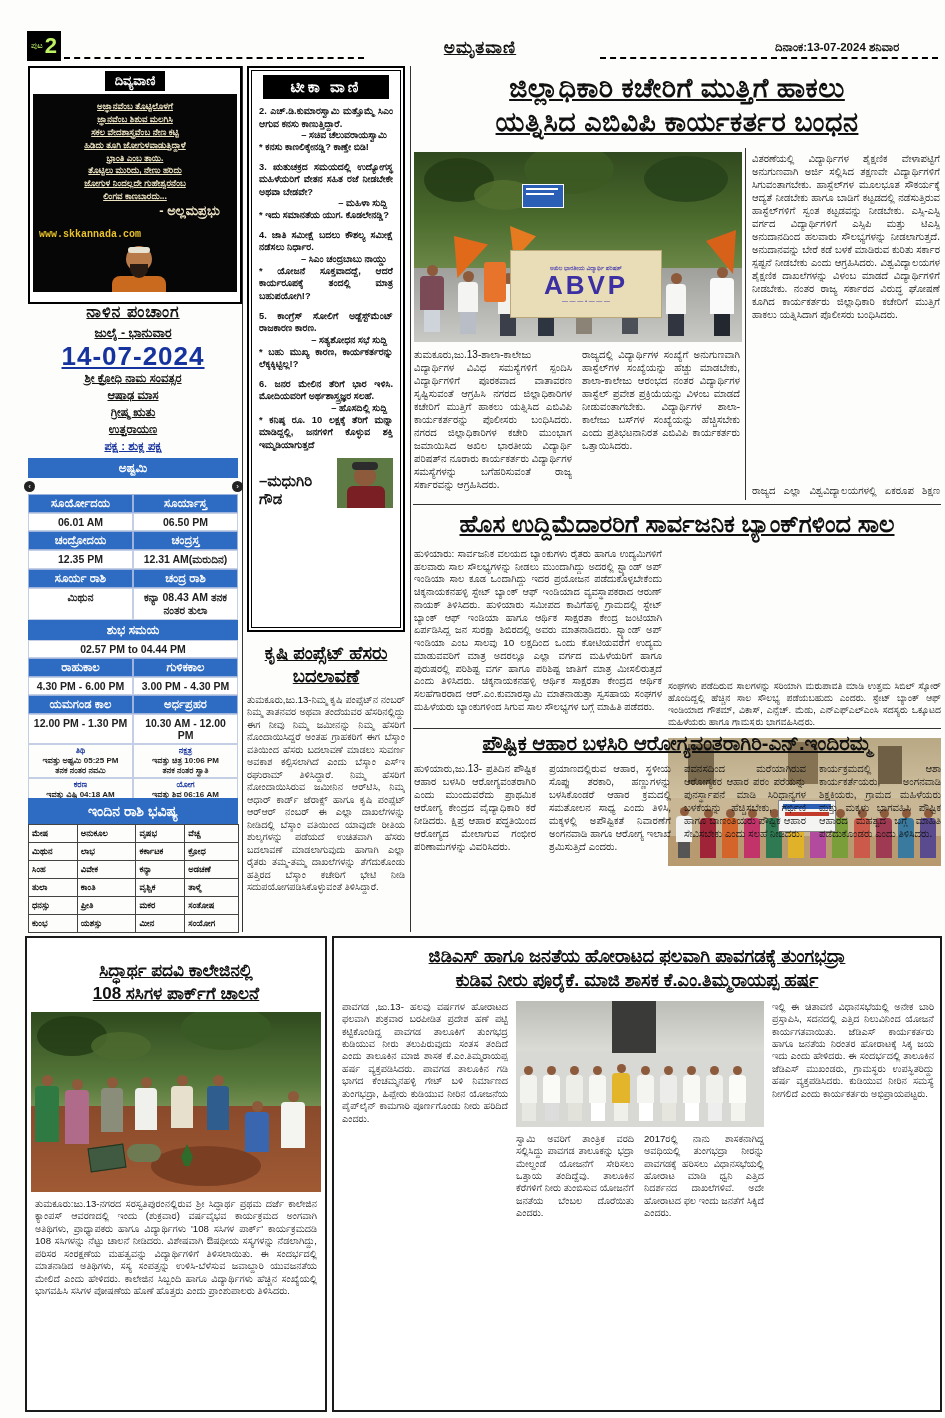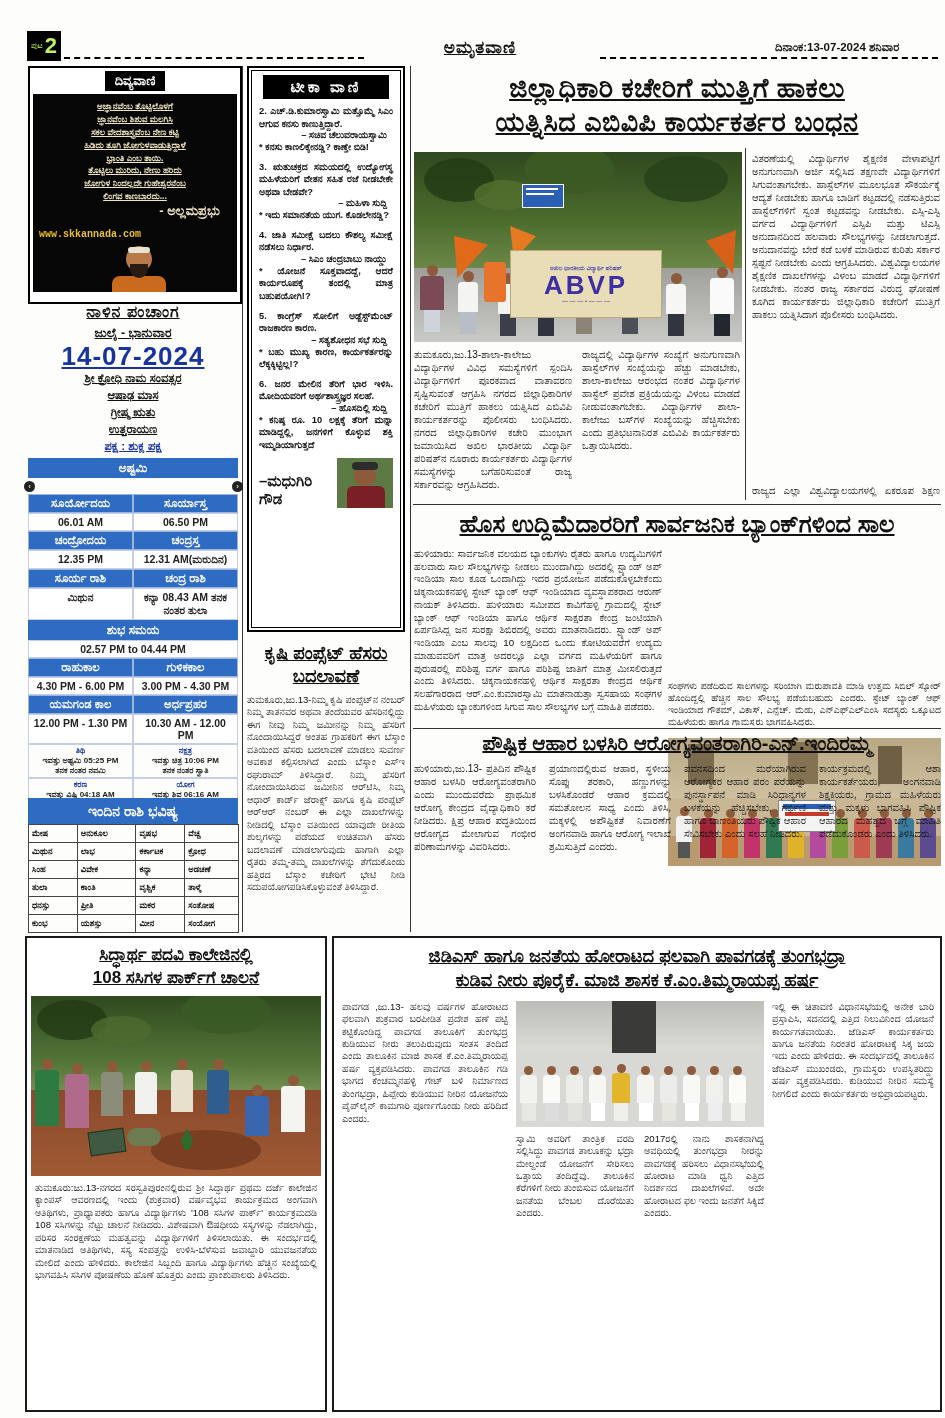--- a/index.html
+++ b/index.html
@@ -393,21 +393,21 @@
   <div class="abs body-txt jus" style="left:668px;top:680px;width:273px;height:46px;font-size:9.3px;">ಸಂಘಗಳು ಪಡೆದಿರುವ ಸಾಲಗಳನ್ನು ಸರಿಯಾಗಿ ಮರುಪಾವತಿ ಮಾಡಿ ಉತ್ತಮ ಸಿಬಿಲ್ ಸ್ಕೋರ್ ಹೊಂದಿದ್ದಲ್ಲಿ ಹೆಚ್ಚಿನ ಸಾಲ ಸೌಲಭ್ಯ ಪಡೆಯಬಹುದು ಎಂದರು. ಸ್ಟೇಟ್ ಬ್ಯಾಂಕ್ ಆಫ್ ಇಂಡಿಯಾದ ಗೌತಮ್, ವಿಕಾಸ್, ಎನ್ಸೆಚ್. ಮೆಡು, ಎನ್ಎಫ್ಎಲ್ಎಂಸಿ ಸದಸ್ಯರು ಒಕ್ಕೂಟದ ಮಹಿಳೆಯರು ಹಾಗೂ ಗ್ರಾಮಸ್ಥರು ಭಾಗವಹಿಸಿದ್ದರು.</div>
 
   <div class="hrule" style="left:413px;top:728px;width:528px;"></div>
   <div class="abs ctr hl3" style="left:413px;top:732px;width:528px;">ಪೌಷ್ಟಿಕ ಆಹಾರ ಬಳಸಿರಿ ಆರೋಗ್ಯವಂತರಾಗಿರಿ-ಎನ್.ಇಂದಿರಮ್ಮ</div>
   <div class="abs body-txt jus" style="left:414px;top:762px;width:122px;height:168px;">ಹುಳಿಯಾರು,ಜು.13- ಪ್ರತಿದಿನ ಪೌಷ್ಟಿಕ ಆಹಾರ ಬಳಸಿರಿ ಆರೋಗ್ಯವಂತರಾಗಿರಿ ಎಂದು ಮುಂದುವರೆದು ಪ್ರಾಥಮಿಕ ಆರೋಗ್ಯ ಕೇಂದ್ರದ ವೈದ್ಯಾಧಿಕಾರಿ ಕರೆ ನೀಡಿದರು. ಕ್ಷಿಪ್ರ ಆಹಾರ ಪದ್ಧತಿಯಿಂದ ಆರೋಗ್ಯದ ಮೇಲಾಗುವ ಗಂಭೀರ ಪರಿಣಾಮಗಳನ್ನು ವಿವರಿಸಿದರು.</div>
   <div class="abs body-txt jus" style="left:549px;top:762px;width:122px;height:168px;">ಪ್ರಯಾಣದಲ್ಲಿರುವ ಆಹಾರ, ಸ್ಥಳೀಯ ಸೊಪ್ಪು ತರಕಾರಿ, ಹಣ್ಣುಗಳನ್ನು ಬಳಸಿಕೊಂಡರೆ ಆಹಾರ ಕ್ರಮದಲ್ಲಿ ಸಮತೋಲನ ಸಾಧ್ಯ ಎಂದು ತಿಳಿಸಿ, ಮಕ್ಕಳಲ್ಲಿ ಅಪೌಷ್ಟಿಕತೆ ನಿವಾರಣೆಗೆ ಅಂಗನವಾಡಿ ಹಾಗೂ ಆರೋಗ್ಯ ಇಲಾಖೆ ಶ್ರಮಿಸುತ್ತಿದೆ ಎಂದರು.</div>
   <div class="abs body-txt jus" style="left:684px;top:762px;width:122px;height:168px;">ಪವನಸದಿಂದ ಮರೆಯಾಗಿರುವ ಆರೋಗ್ಯಕರ ಆಹಾರ ಪರಂ ಪರೆಯನ್ನು ಪುನರ್ಸ್ಥಾಪನೆ ಮಾಡಿ ಸಿರಿಧಾನ್ಯಗಳ ಬಳಕೆಯನ್ನು ಹೆಚ್ಚಿಸಬೇಕು, ಗರ್ಭಿಣಿ ಹಾಗೂ ಬಾಣಂತಿಯರು ಪೌಷ್ಟಿಕ ಆಹಾರ ಸೇವಿಸಬೇಕು ಎಂದು ಸಲಹೆ ನೀಡಿದರು.</div>
   <div class="abs body-txt jus" style="left:819px;top:762px;width:122px;height:168px;">ಕಾರ್ಯಕ್ರಮದಲ್ಲಿ ಆಶಾ ಕಾರ್ಯಕರ್ತೆಯರು, ಅಂಗನವಾಡಿ ಶಿಕ್ಷಕಿಯರು, ಗ್ರಾಮದ ಮಹಿಳೆಯರು ಮತ್ತು ಮಕ್ಕಳು ಭಾಗವಹಿಸಿ ಪೌಷ್ಟಿಕ ಆಹಾರದ ಮಹತ್ವದ ಬಗ್ಗೆ ಮಾಹಿತಿ ಪಡೆದುಕೊಂಡರು ಎಂದು ತಿಳಿಸಿದರು.</div>
 
   <div class="abs boxed" style="left:25px;top:936px;width:302px;height:476px;box-sizing:border-box;">
-    <div class="ctr hl5" style="padding:6px 4px 4px;">
+    <div class="ctr hl5" style="padding:22px 4px 4px;">
       <div>ಸಿದ್ಧಾರ್ಥ ಪದವಿ ಕಾಲೇಜಿನಲ್ಲಿ</div>
       <div>108 ಸಸಿಗಳ ಪಾರ್ಕ್‌ಗೆ ಚಾಲನೆ</div>
     </div>
 
     <div class="photo" style="margin:2px 4px;height:180px;">
       <div class="abs" style="left:0;top:0;width:100%;height:100px;background:linear-gradient(180deg,#2f4a1e,#56783a 70%,#7a9456);"></div>
       <div class="blob" style="left:6px;top:4px;width:70px;height:40px;background:#223a14;opacity:.8;"></div>
       <div class="blob" style="left:150px;top:-6px;width:90px;height:44px;background:#3a5a24;opacity:.85;"></div>
       <div class="blob" style="left:60px;top:20px;width:60px;height:28px;background:#4d6c30;opacity:.8;"></div>
       <div class="abs" style="left:0;bottom:0;width:100%;height:86px;background:linear-gradient(180deg,#8a4a2b,#a05a34);"></div>

